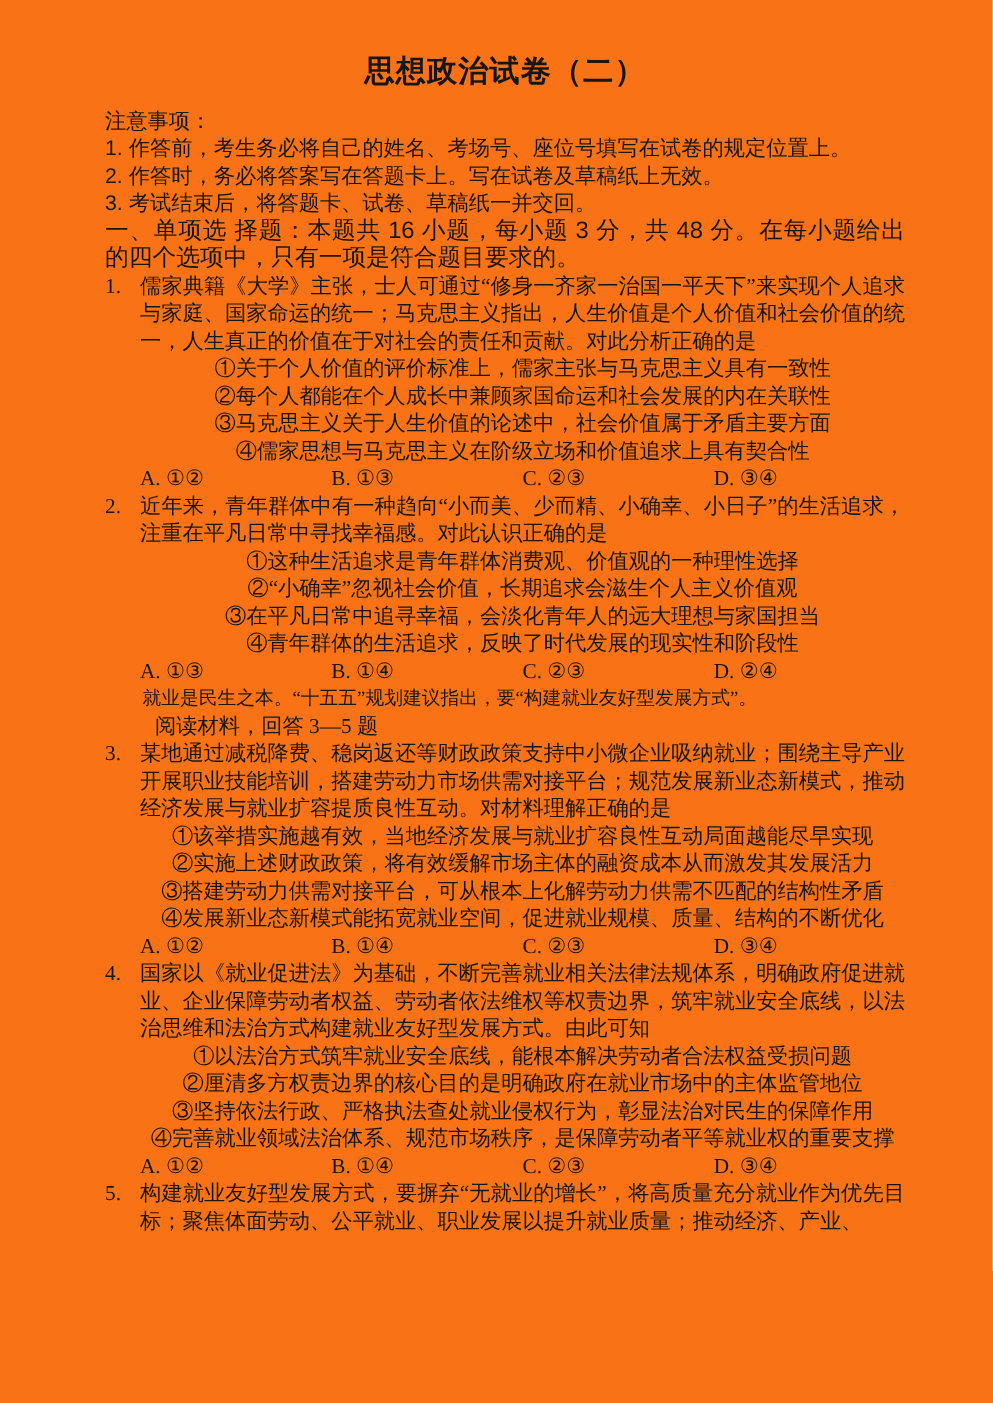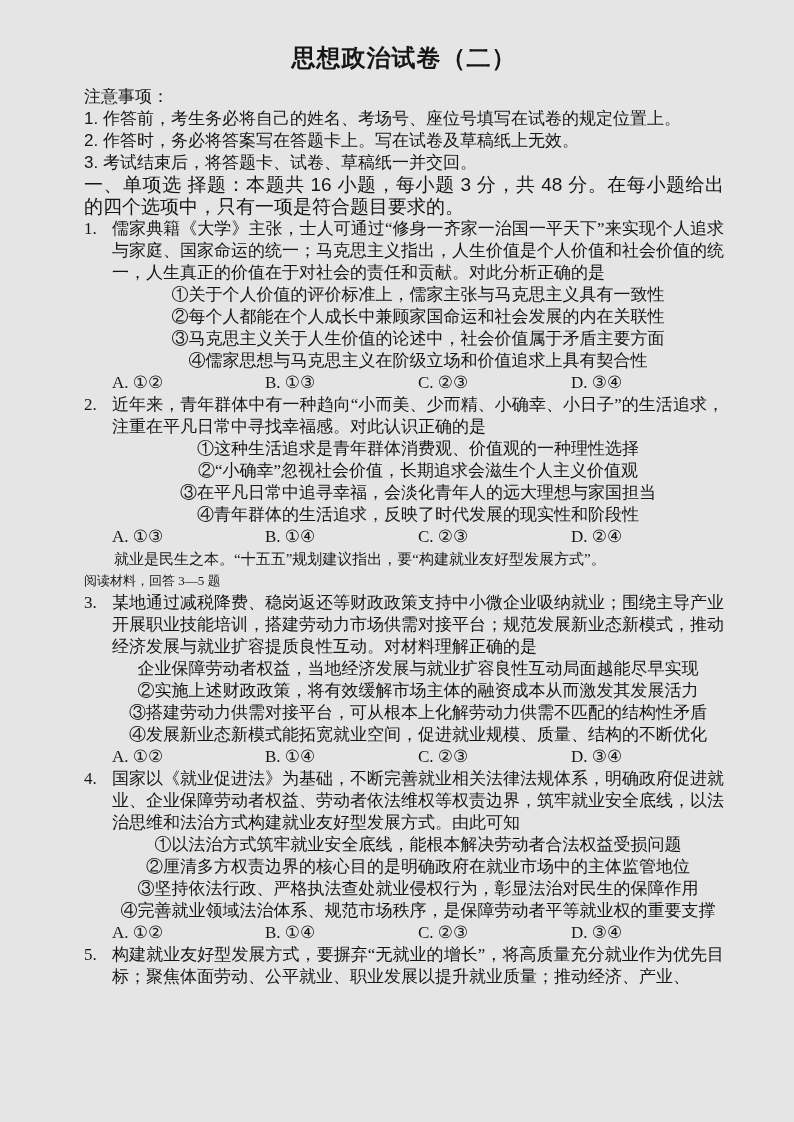--- a/index.html
+++ b/index.html
@@ -11,21 +11,21 @@
     width: 794px;
     min-height: 1122px;
     font-family: "Liberation Serif", "DejaVu Serif", serif;
     color: #161616;
   }
   .page {
     box-sizing: border-box;
     width: 794px;
     min-height: 1122px;
     padding: 42px 70px 0 84px;
-    background: #e5e5e5;
+    background: #f97316;
   }
   .title {
     font-family: "Liberation Sans", "DejaVu Sans", sans-serif;
     font-weight: bold;
     font-size: 24px;
     line-height: 32px;
     text-align: center;
     letter-spacing: 1px;
     margin: 0 0 12px 0;
   }
@@ -41,22 +41,23 @@
   .section-header {
     font-size: 19px;
   }
   .passage-text {
     font-size: 15px;
     line-height: 22px;
     text-indent: 2em;
     text-align: justify;
   }
   .passage-instruction {
-    font-size: 13px;
+    font-size: 17px;
     line-height: 22px;
+    margin-left: 40px;
   }
   .question {
     font-size: 17px;
     line-height: 22px;
     padding-left: 28px;
   }
   .stem {
     text-indent: -28px;
     text-align: justify;
   }
@@ -119,21 +120,21 @@
     </div>
   </div>
 
   <div class="passage">
     <div class="passage-text">就业是民生之本。“十五五”规划建议指出，要“构建就业友好型发展方式”。</div>
     <div class="passage-instruction">阅读材料，回答 3—5 题</div>
   </div>
 
   <div class="question">
     <div class="stem"><span class="qnum">3.</span><span>某地通过减税降费、稳岗返还等财政政策支持中小微企业吸纳就业；围绕主导产业开展职业技能培训，搭建劳动力市场供需对接平台；规范发展新业态新模式，推动经济发展与就业扩容提质良性互动。对材料理解正确的是</span></div>
-    <div class="statement">企业保障劳动者权益，当地经济发展与就业扩容良性互动局面越能尽早实现</div>
+    <div class="statement">①该举措实施越有效，当地经济发展与就业扩容良性互动局面越能尽早实现</div>
     <div class="statement">②实施上述财政政策，将有效缓解市场主体的融资成本从而激发其发展活力</div>
     <div class="statement">③搭建劳动力供需对接平台，可从根本上化解劳动力供需不匹配的结构性矛盾</div>
     <div class="statement">④发展新业态新模式能拓宽就业空间，促进就业规模、质量、结构的不断优化</div>
     <div class="options">
       <span class="opt">A. ①②</span>
       <span class="opt">B. ①④</span>
       <span class="opt">C. ②③</span>
       <span class="opt">D. ③④</span>
     </div>
   </div>

